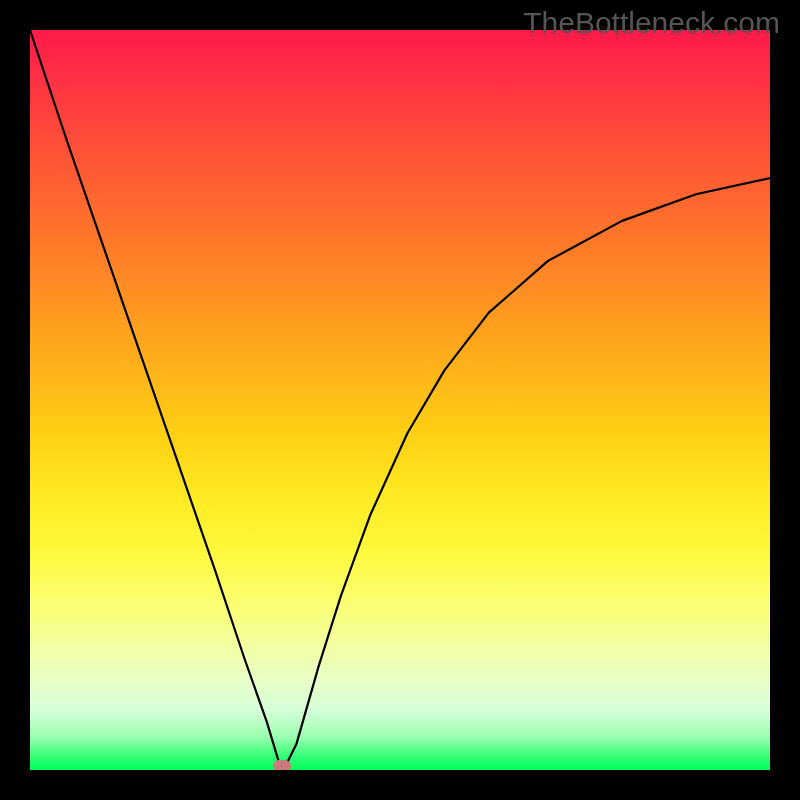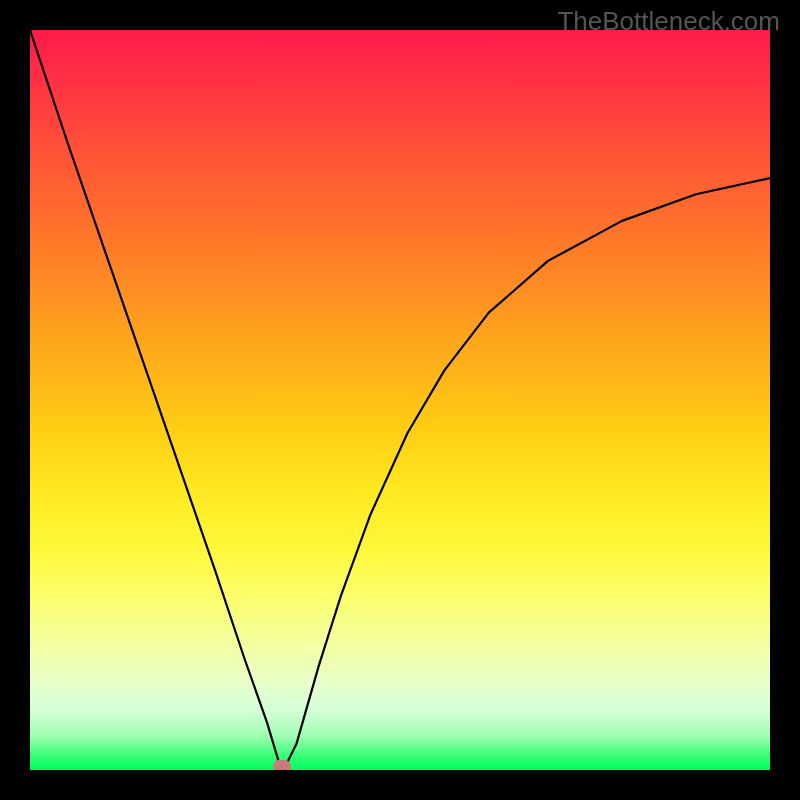--- a/index.html
+++ b/index.html
@@ -9,21 +9,21 @@
     height: 800px;
     background: #000;
     position: relative;
     font-family: Arial, sans-serif;
   }
   .watermark {
     position: absolute;
     top: 6px;
     right: 20px;
     color: #555;
-    font-size: 26px;
+    font-size: 30px;
     font-weight: 500;
     z-index: 10;
   }
   .plot-area {
     position: absolute;
     left: 30px;
     top: 30px;
     width: 740px;
     height: 740px;
     overflow: hidden;

